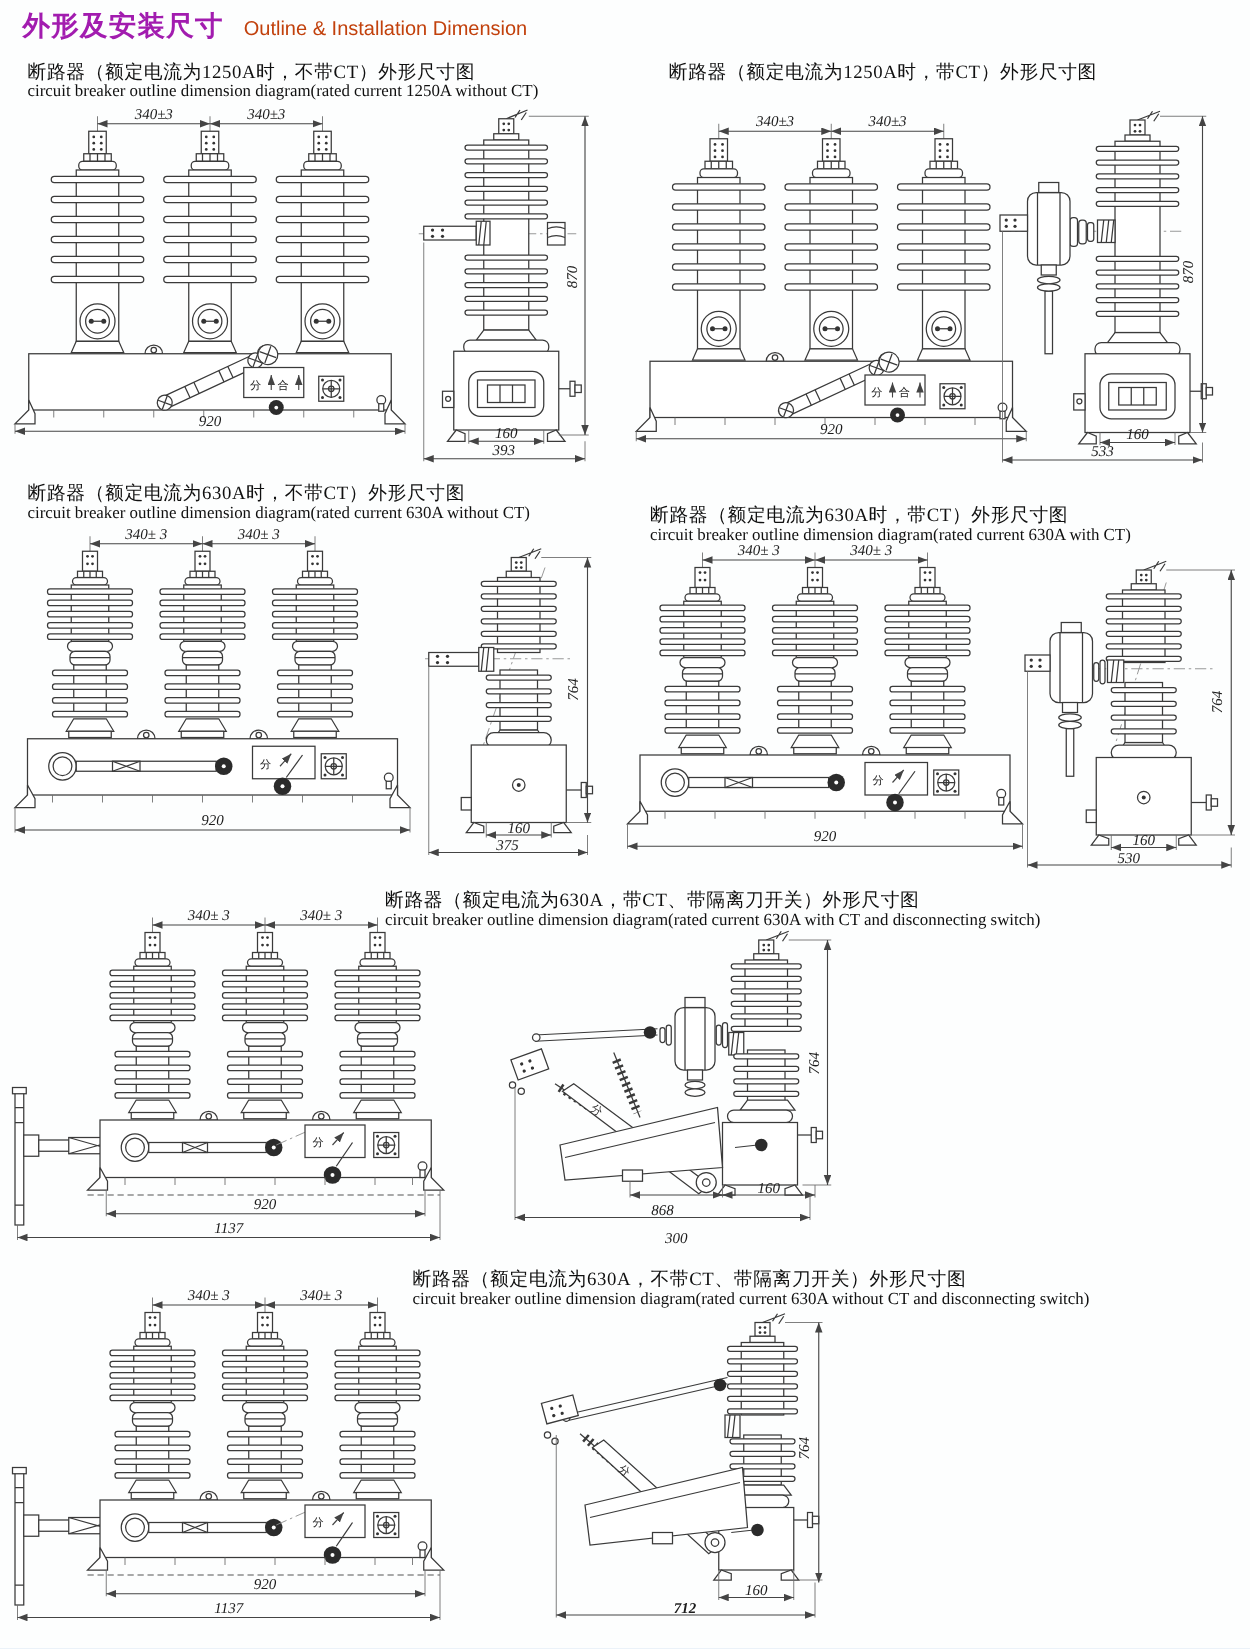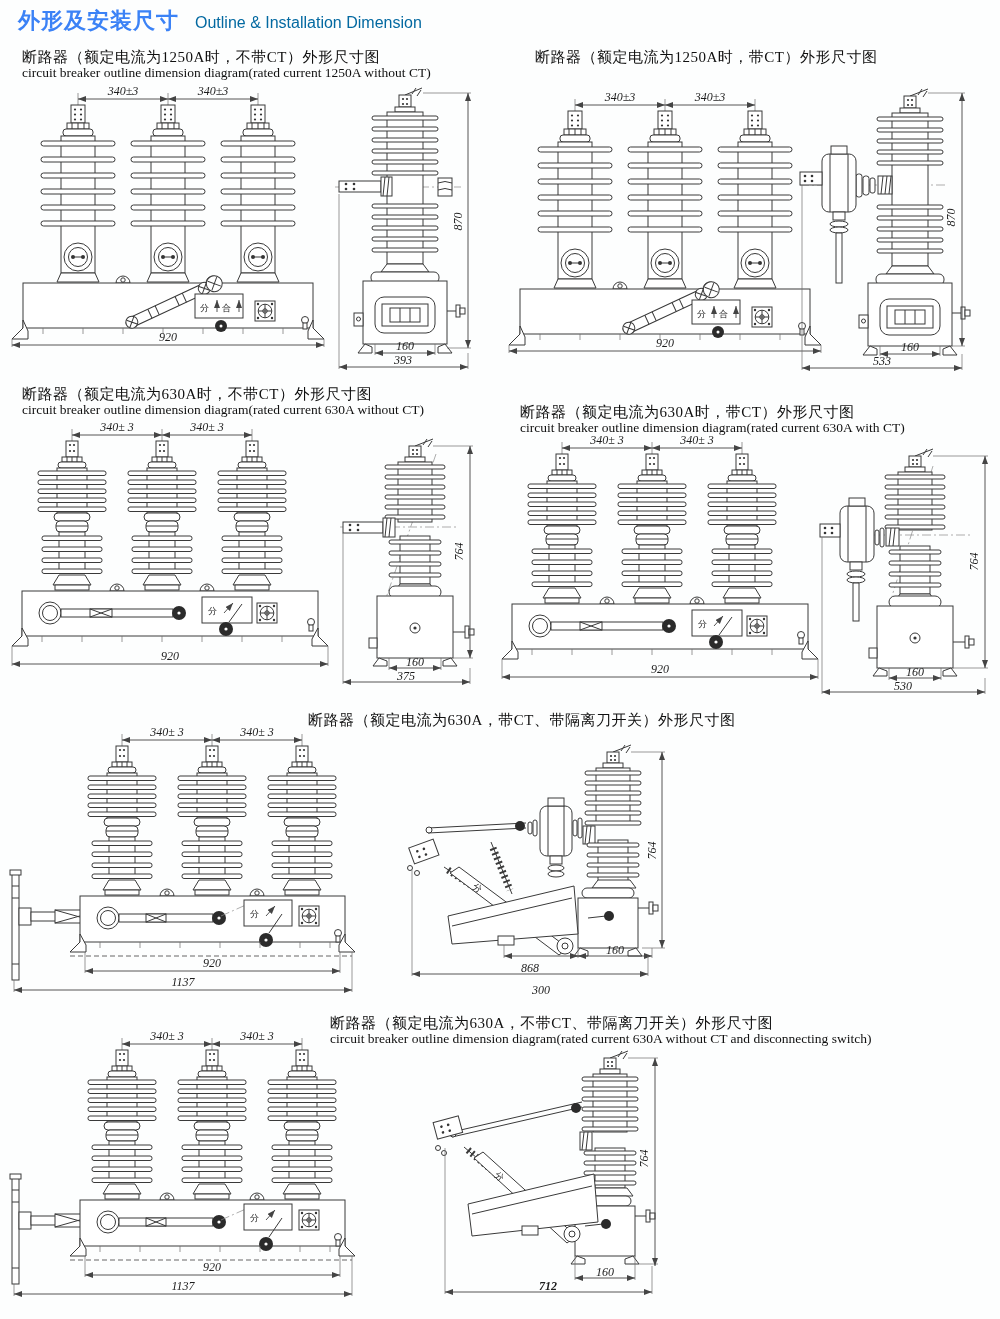--- a/index.html
+++ b/index.html
@@ -1,22 +1,22 @@
 <!DOCTYPE html>
 <html><head>
 <meta charset="utf-8">
 <style>
   html,body{margin:0;padding:0;background:#e8e8e8;}
   .page{position:relative;width:1000px;height:1319px;margin:0 auto;background:#fdfefe;
         border-bottom:3px solid #b8d0ea;overflow:hidden;
         font-family:"Liberation Serif","DejaVu Serif",serif;}
   .hdr{position:absolute;left:18px;top:6px;display:flex;align-items:baseline;gap:16px;}
   .hdr .cn{font-family:"DejaVu Sans","Liberation Sans",sans-serif;font-weight:bold;
-           font-size:22px;color:#3b82f6;letter-spacing:1px;white-space:nowrap;}
-  .hdr .en{font-family:"Liberation Sans","DejaVu Sans",sans-serif;font-size:16px;color:#0369a1;white-space:nowrap;}
+           font-size:22px;color:#a21caf;letter-spacing:1px;white-space:nowrap;}
+  .hdr .en{font-family:"Liberation Sans","DejaVu Sans",sans-serif;font-size:16px;color:#c2410c;white-space:nowrap;}
   .grp{position:absolute;}
   .grp svg{position:absolute;overflow:visible;}
   .cap-cn{position:absolute;font-size:15px;color:#101010;letter-spacing:.5px;white-space:nowrap;}
   .cap-en{position:absolute;font-size:13.5px;color:#101010;white-space:nowrap;}
   .dim-label{position:absolute;width:60px;text-align:center;
              font:italic 12px "Liberation Serif","DejaVu Serif",serif;color:#1c1c1c;line-height:13px;}
   .rot{width:44px;transform:rotate(-90deg);}
   
   .ln{stroke:#3a3a3a;stroke-width:1;fill:none;}
   .fw{stroke:#3a3a3a;stroke-width:1;fill:#ffffff;}
@@ -506,20 +506,21 @@
     <span class="dim-label" style="left:77px;top:31px;">340± 3</span>
     <span class="dim-label" style="left:167px;top:31px;">340± 3</span>
     <span class="dim-label" style="left:130px;top:260px;">920</span>
     <span class="dim-label rot" style="left:452px;top:152px;">764</span>
     <span class="dim-label" style="left:385px;top:263px;">160</span>
     <span class="dim-label" style="left:373px;top:277px;">530</span>
   </div>
 
   <div class="grp" style="left:0;top:711px;width:710px;height:290px;">
     <span class="cap-cn" style="left:308px;top:0;">断路器（额定电流为630A，带CT、带隔离刀开关）外形尺寸图</span>
+    <span class="cap-en" style="left:308px;top:17px;">circuit breaker outline dimension diagram(rated current 630A with CT and disconnecting switch)</span>
     <svg style="left:0;top:17px;" width="370" height="268">
       <use href="#front630sw"></use>
     </svg>
     <svg style="left:400px;top:31px;" width="305" height="245">
       <path class="ln" d="M213,10 L231,3 M221,9 l4,-6 M226,11 l4,-6"></path>
       <rect class="fw" x="207" y="10" width="12" height="11"></rect>
       <g fill="#333">
           <circle cx="211" cy="14" r="1.1"></circle>
           <circle cx="215" cy="14" r="1.1"></circle>
           <circle cx="211" cy="18" r="1.1"></circle>

